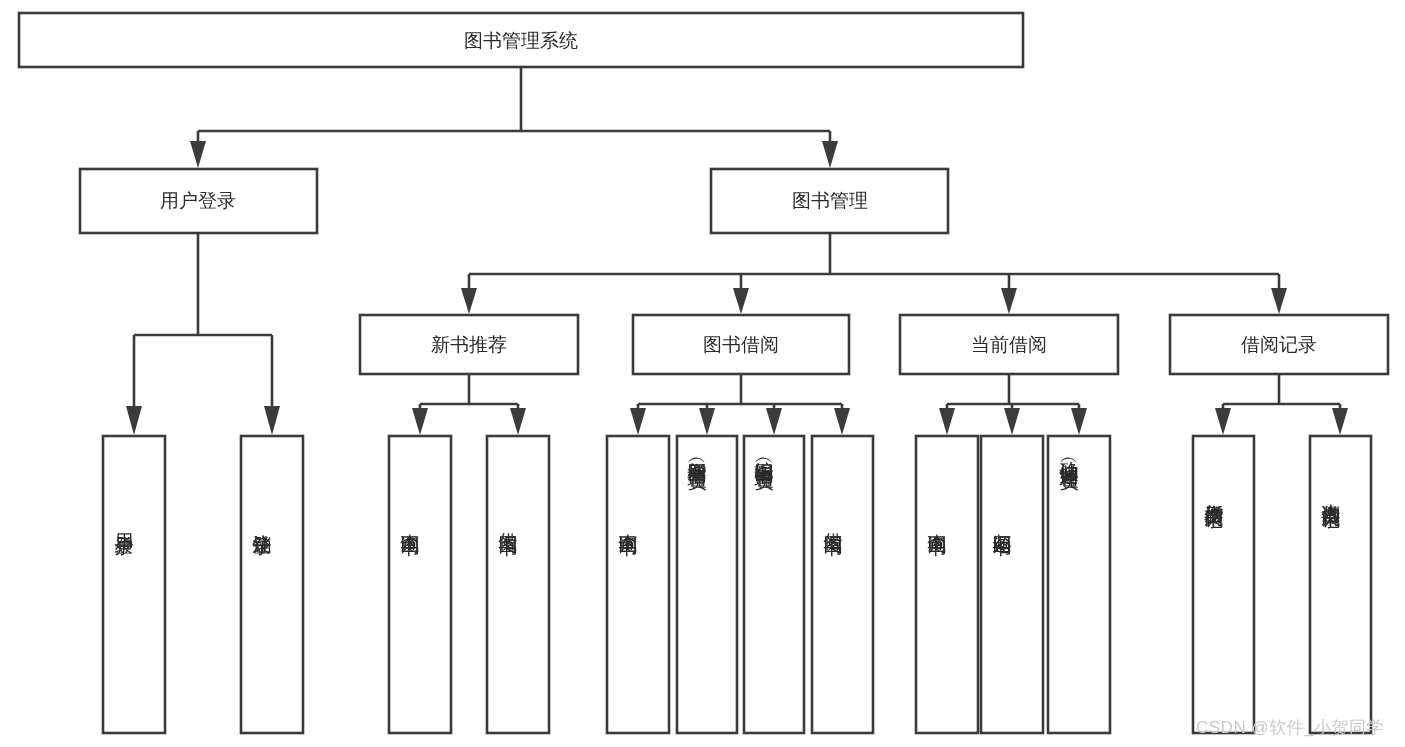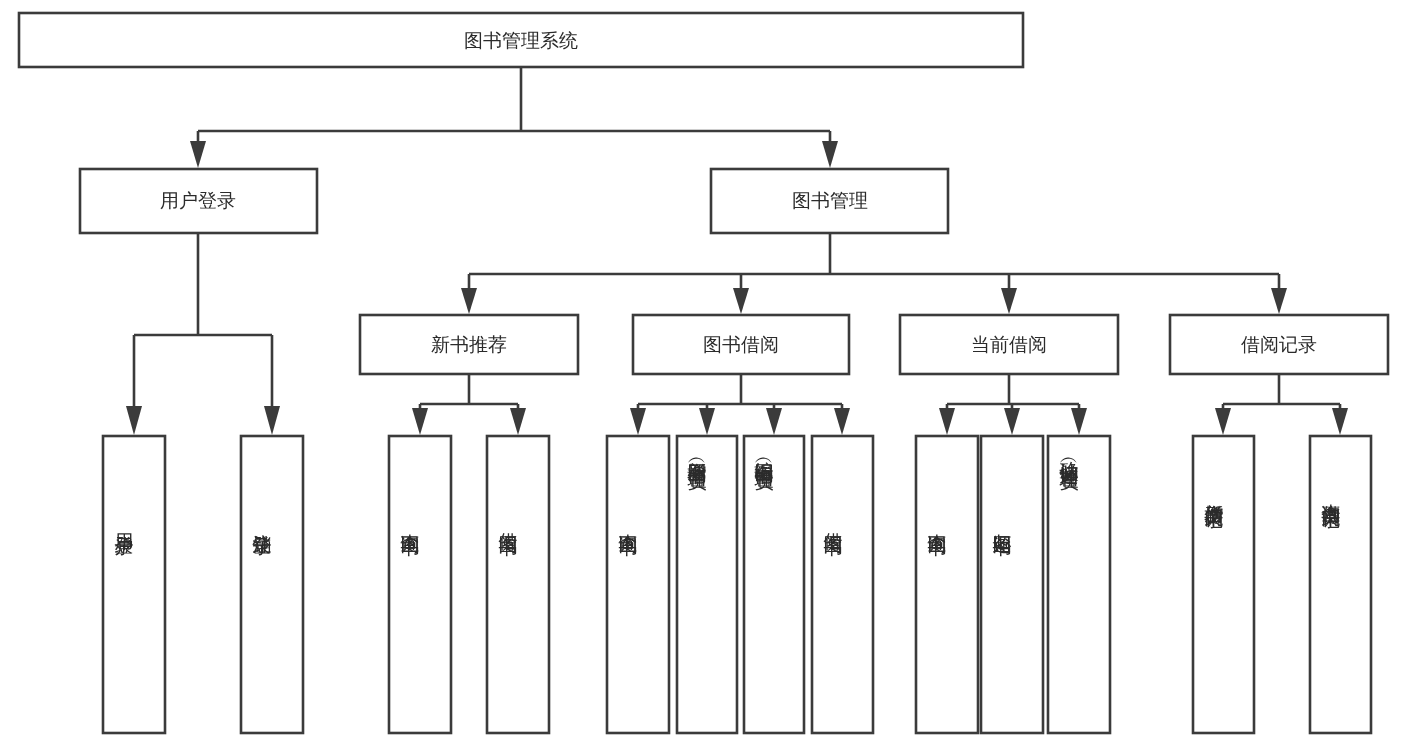--- a/index.html
+++ b/index.html
@@ -193,14 +193,15 @@
   <div class="vlabel" style="left:754px; top:446px; height:285px;">编辑图书（管理员）</div>
   <div class="vlabel" style="left:823px; top:518px; height:180px;">借阅图书</div>
 
   <div class="vlabel" style="left:927px; top:518px; height:180px;">查询图书</div>
   <div class="vlabel" style="left:992px; top:518px; height:180px;">归还图书</div>
   <div class="vlabel" style="left:1059px; top:446px; height:285px;">确认归还（管理员）</div>
 
   <div class="vlabel" style="left:1204px; top:488px; height:236px;">新增借阅记录</div>
   <div class="vlabel" style="left:1321px; top:488px; height:236px;">查询借阅记录</div>
 
+  <div class="watermark" style="left:1196px; top:716px;">CSDN @软件_小贺同学</div>
 
 </div>
 
 </body></html>

